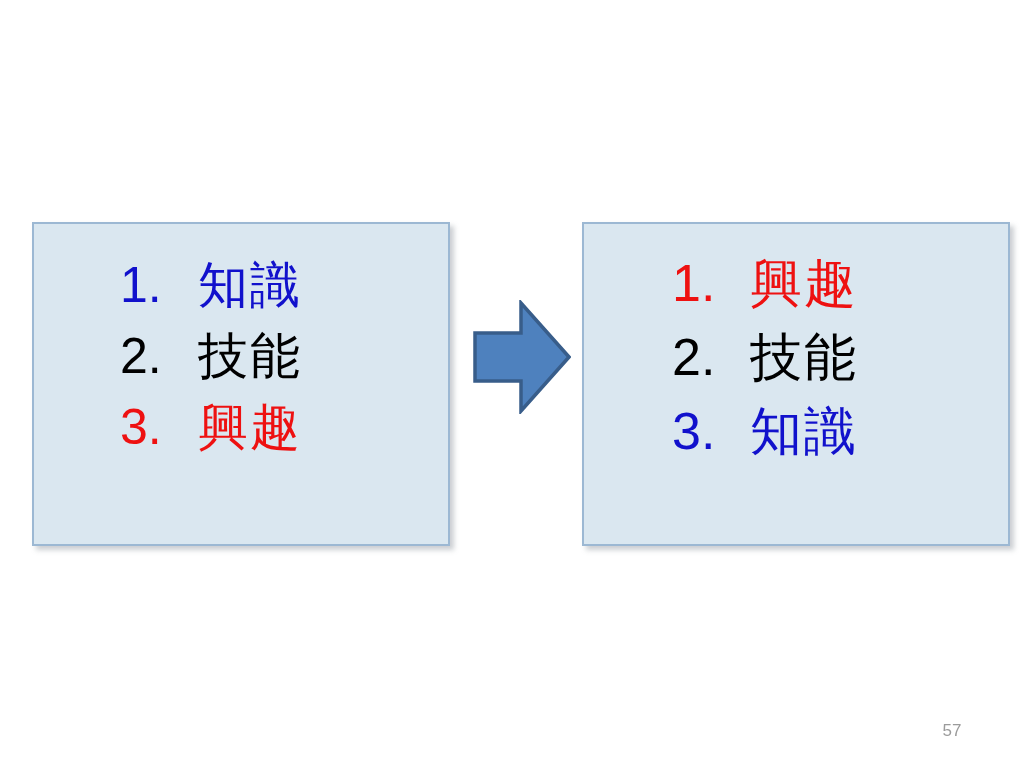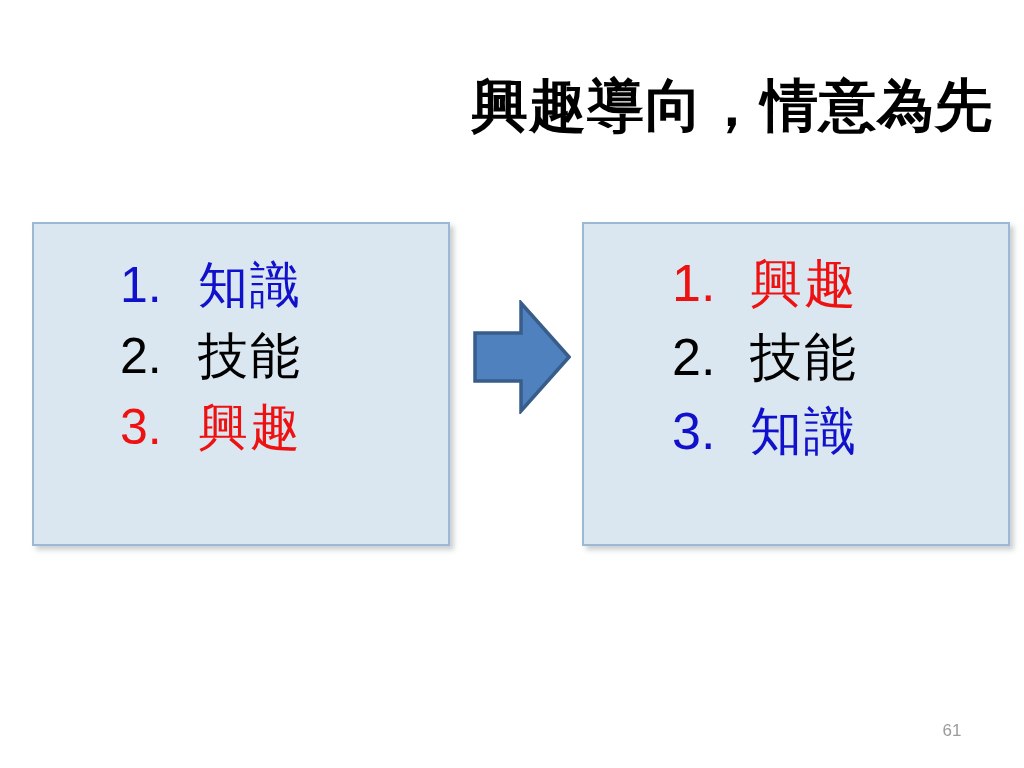--- a/index.html
+++ b/index.html
@@ -123,21 +123,20 @@
     line-height: 22px;
     color: #9b9b9b;
     font-family: "Liberation Sans", "DejaVu Sans", sans-serif;
   }
 </style>
 </head>
 <body>
 
 <div id="slide">
 
-  <div id="slide-title">興趣導向，情意為先</div>
 
   <div class="panel" id="panel-before">
     <ul class="list">
 
       <li class="list-item">
         <span class="item-num c-blue">1.</span>
         <span class="item-text c-blue">知識</span>
       </li>
 
       <li class="list-item">
@@ -173,15 +172,15 @@
       </li>
 
       <li class="list-item">
         <span class="item-num c-blue">3.</span>
         <span class="item-text c-blue">知識</span>
       </li>
 
     </ul>
   </div>
 
-  <div id="page-number">61</div>
+  <div id="page-number">57</div>
 
 </div>
 
 </body></html>

